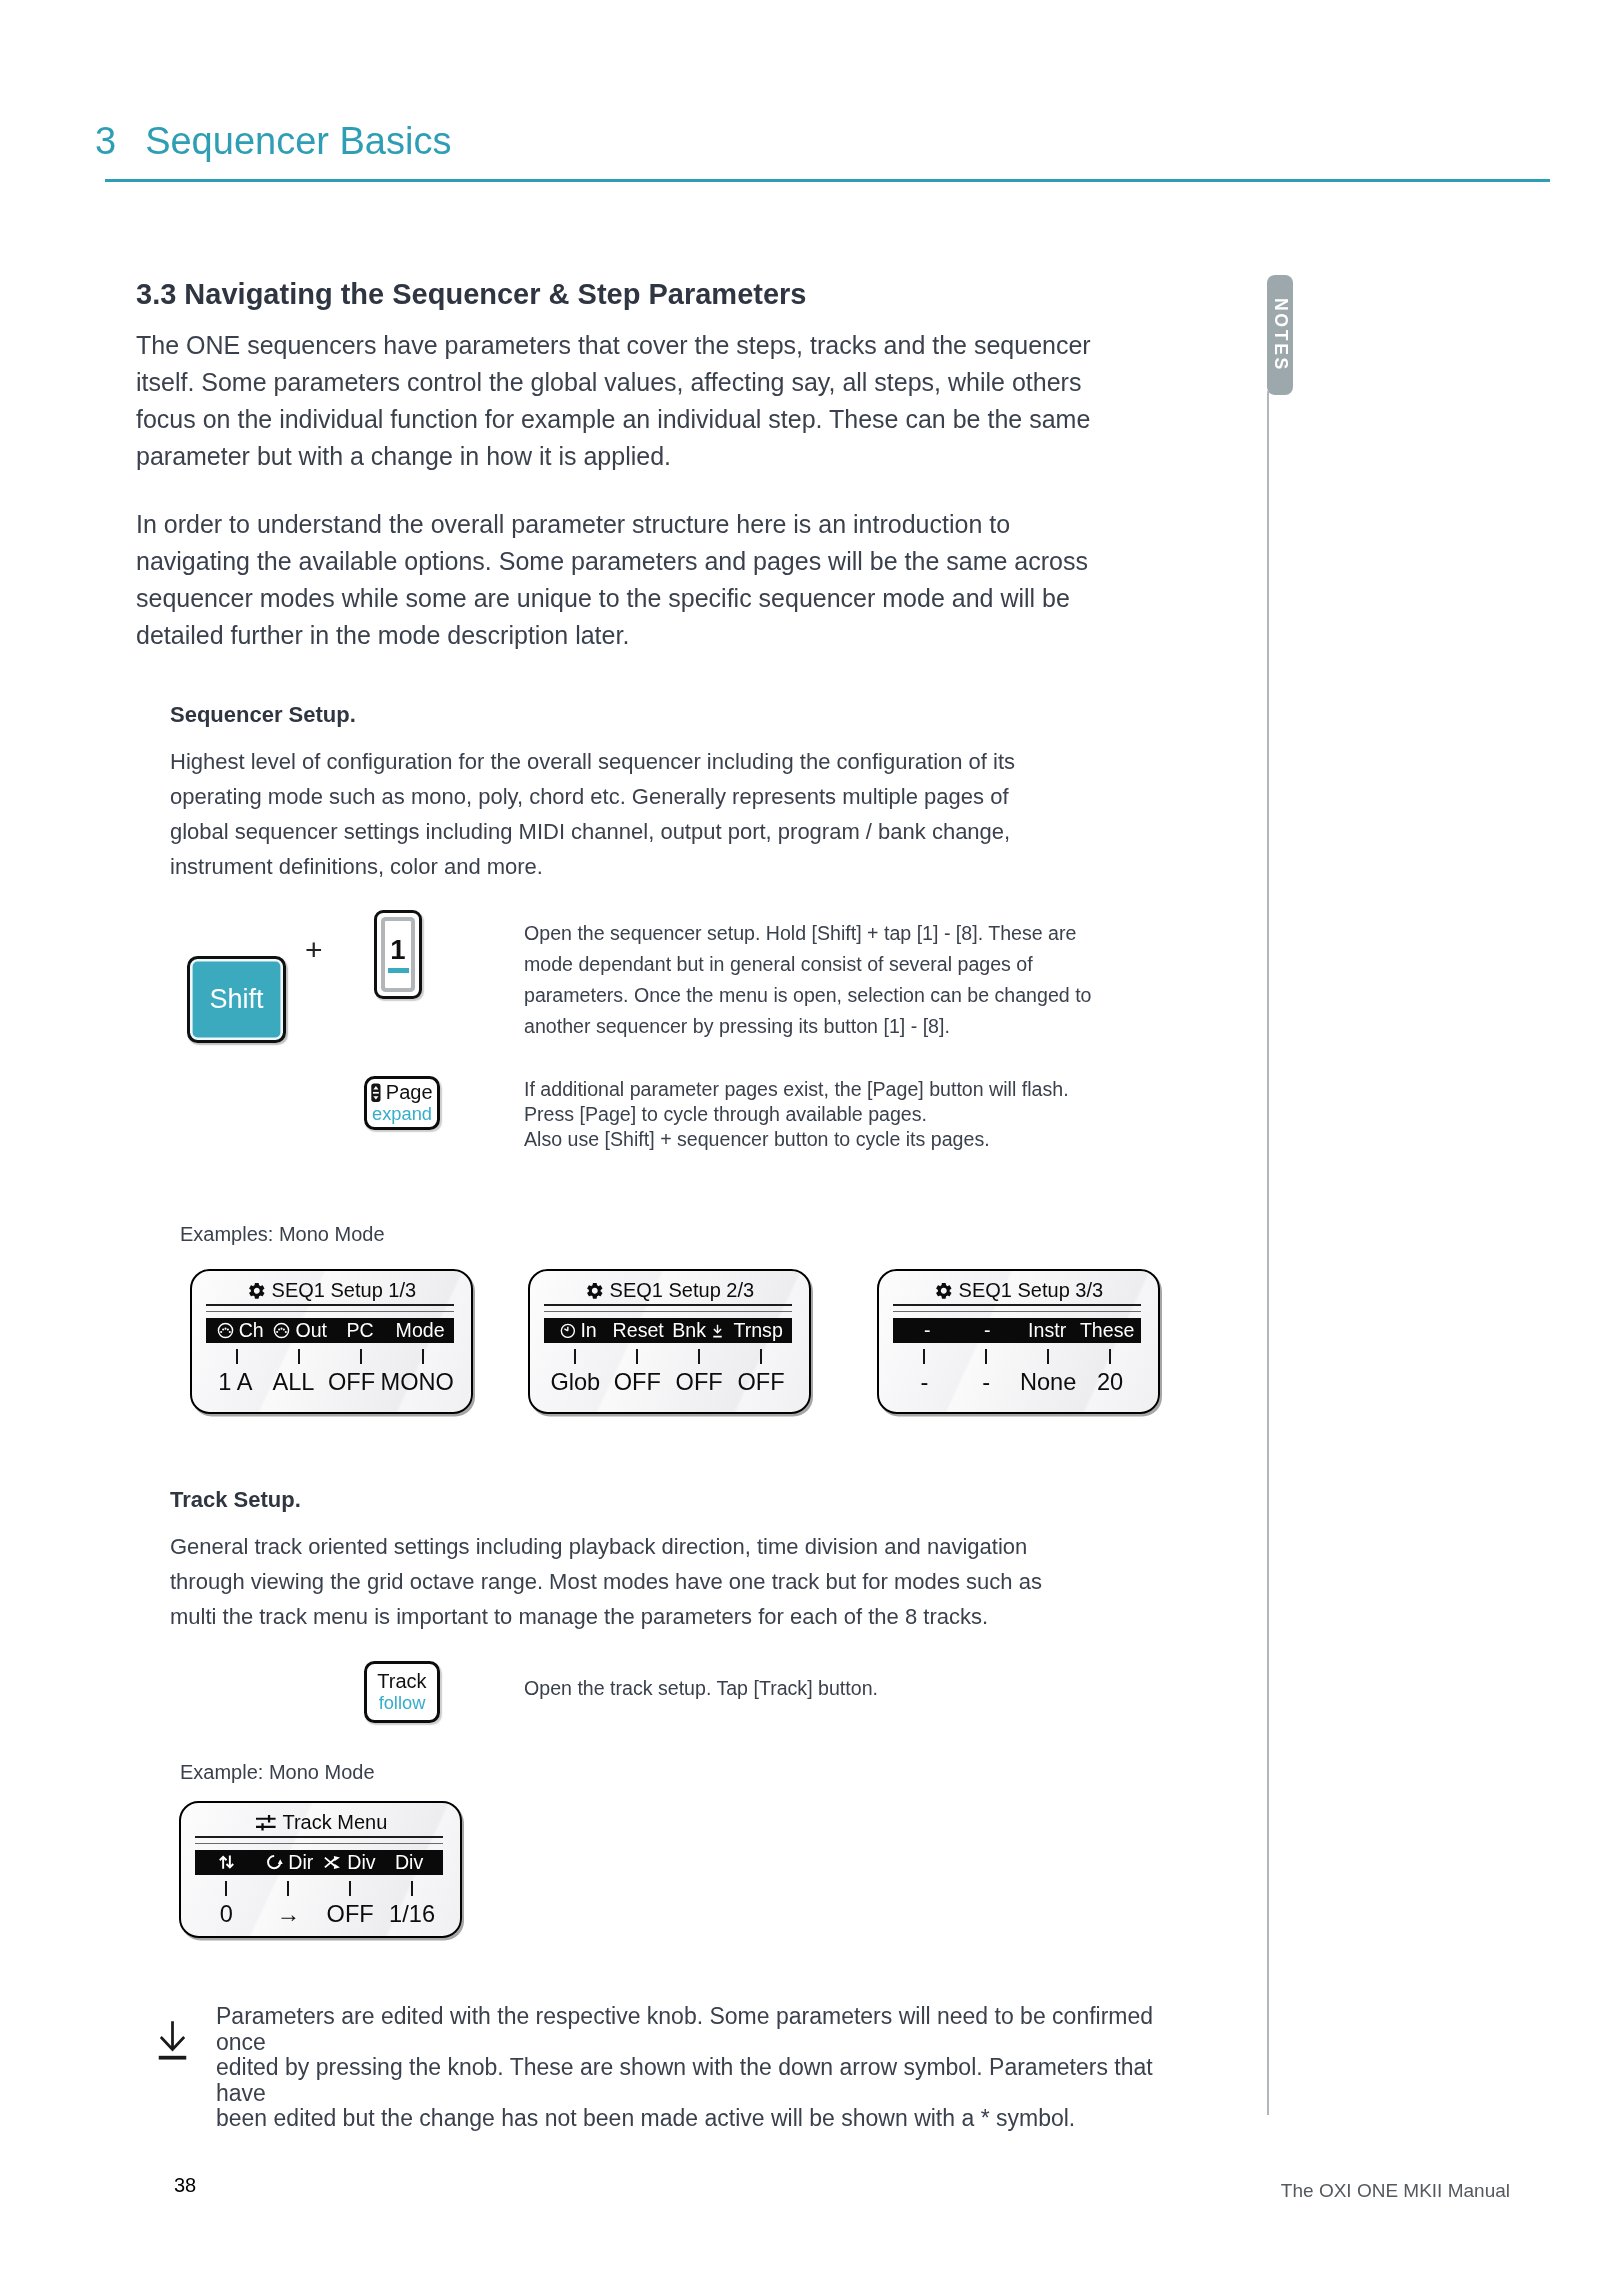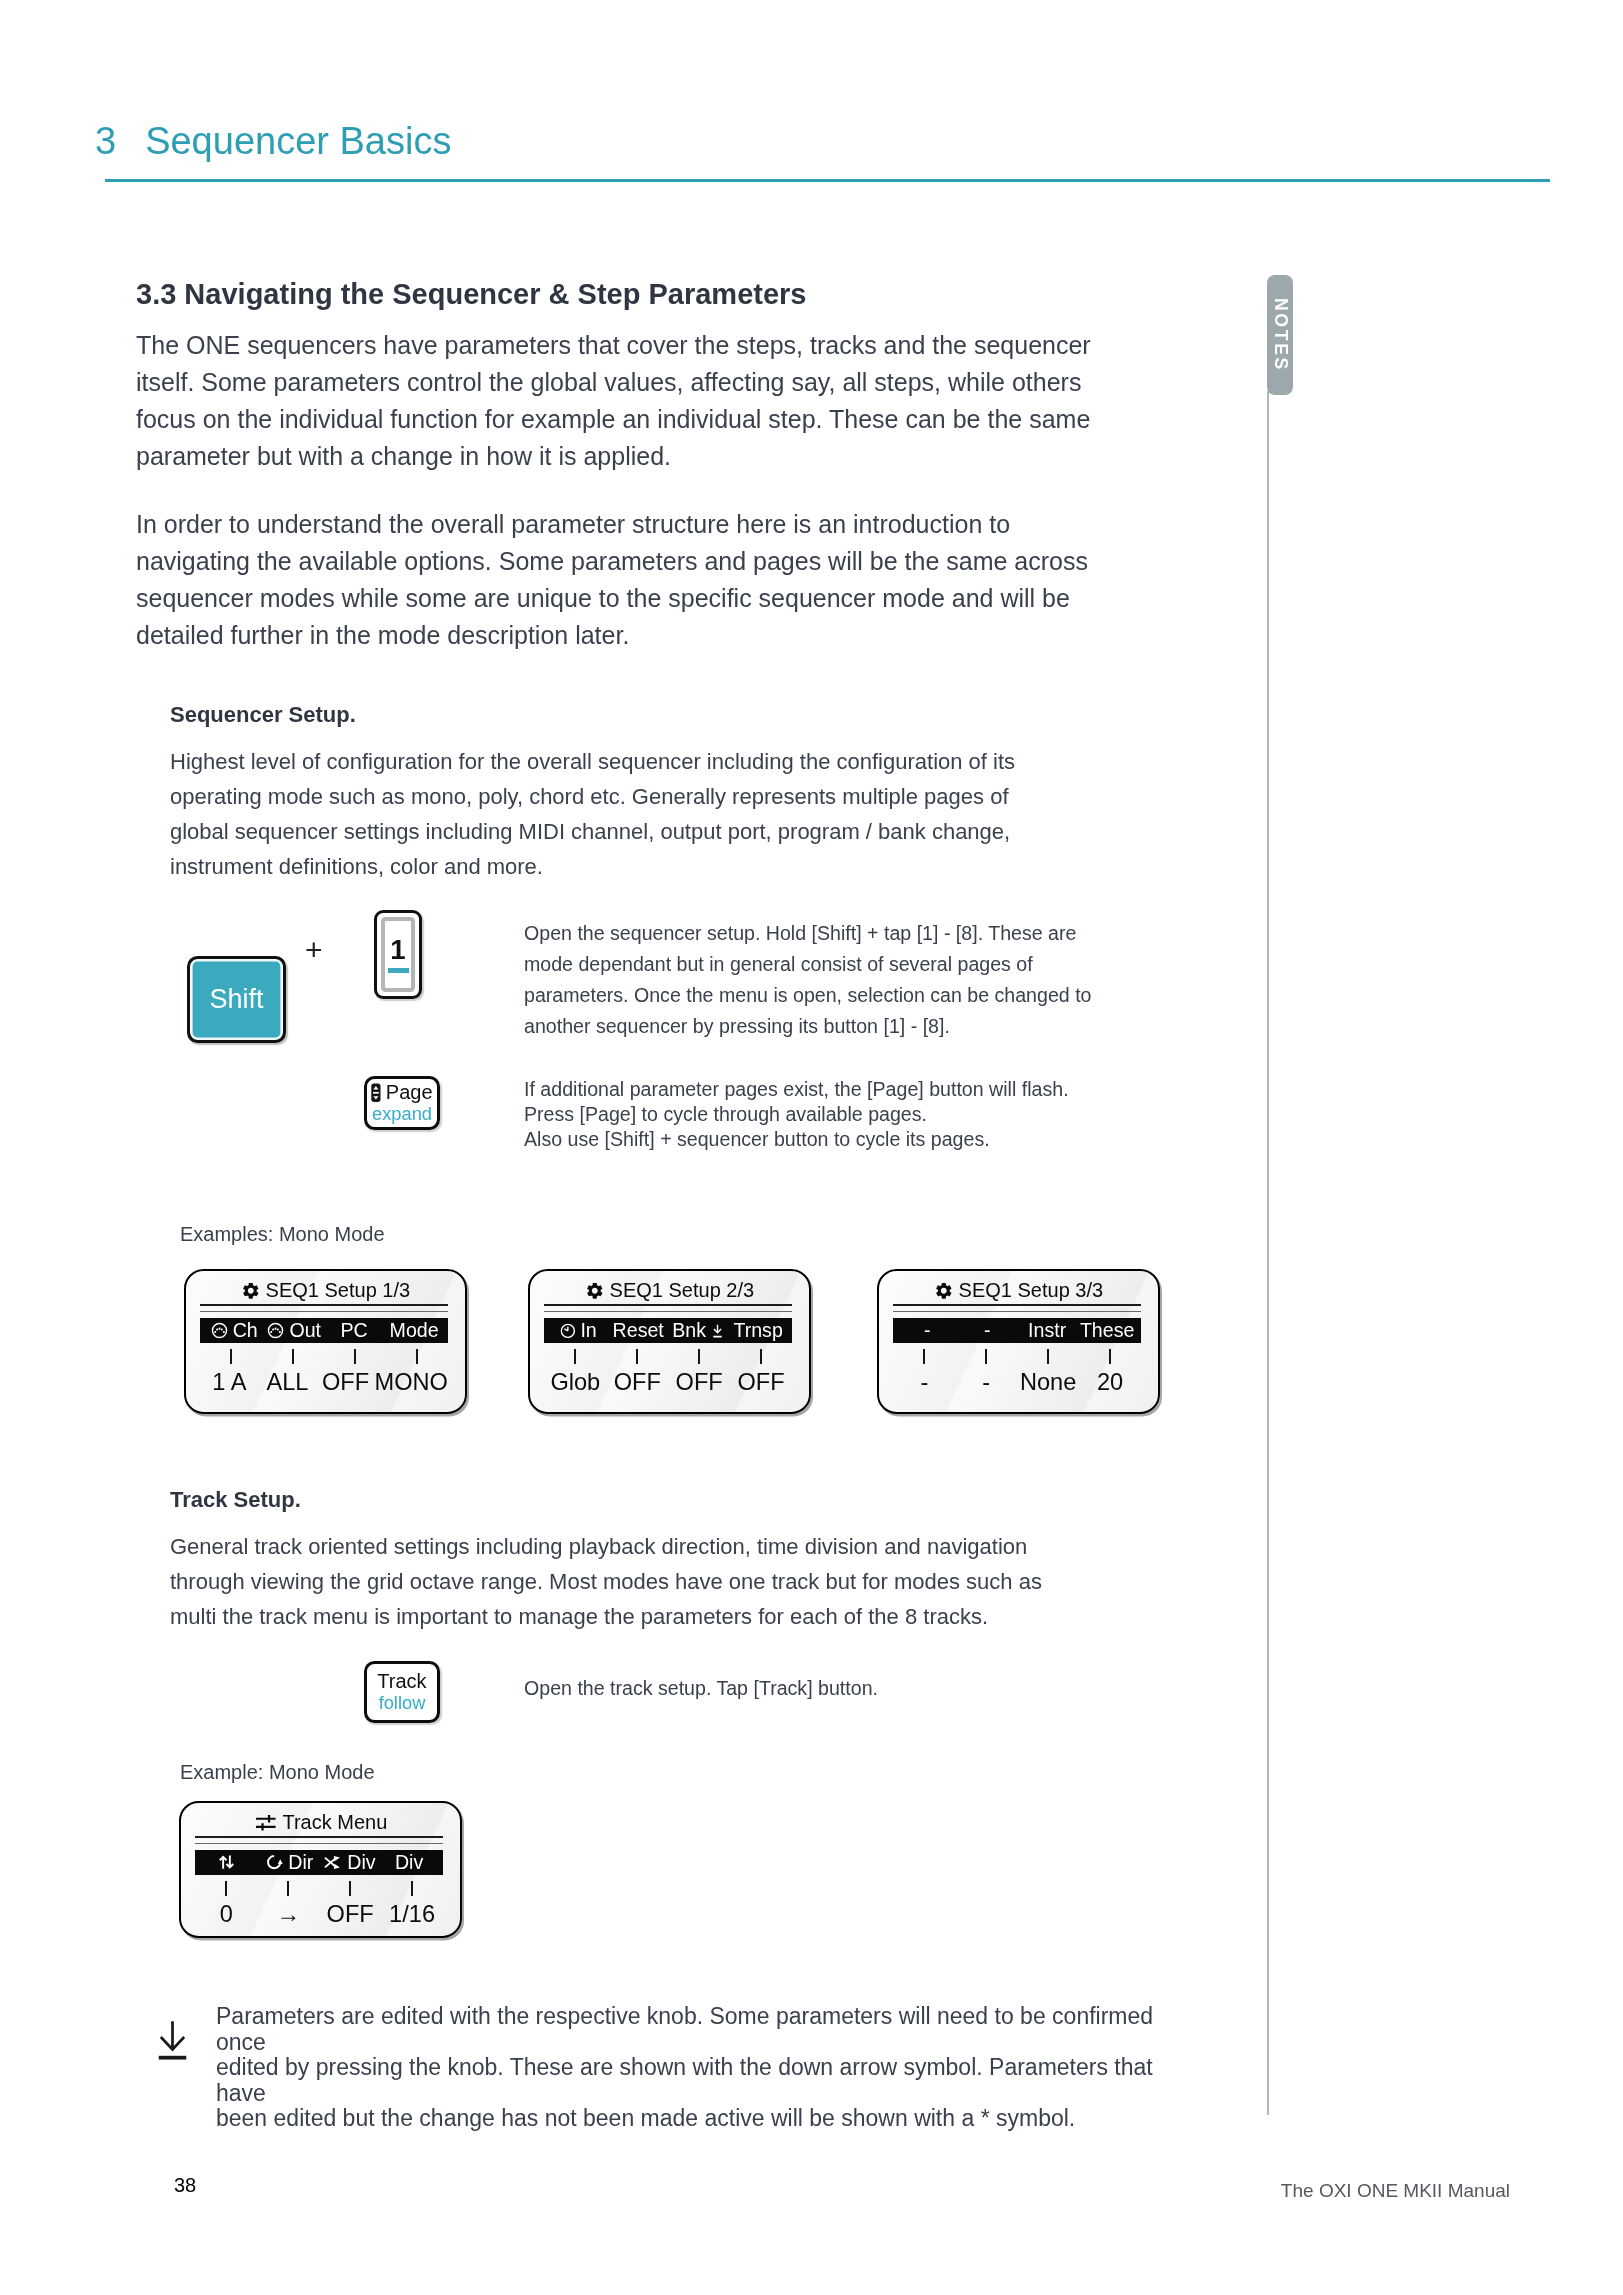--- a/index.html
+++ b/index.html
@@ -188,21 +188,21 @@
       <span>Page</span>
     </span>
     <span class="sub">expand</span>
   </div>
   <div class="abs desc ml" style="left:524px;top:1077px;width:720px;line-height:25px;">If additional parameter pages exist, the [Page] button will flash.
 Press [Page] to cycle through available pages.
 Also use [Shift] + sequencer button to cycle its pages.</div>
 
   <div class="abs inline-label" style="left:180px;top:1223px;">Examples: Mono Mode</div>
 
-  <div class="abs lcd" style="left:184px;top:1269px;">
+  <div class="abs lcd" style="left:190px;top:1269px;">
     <div class="lcd-header">
       <span class="icon" style="color:#0c0c0c">
           <svg width="19.6" height="19.6" viewBox="0 0 30 30">
             <use href="#sym-gear"></use>
           </svg>
         </span>
       <span>SEQ1 Setup 1/3</span>
     </div>
     <div class="lcd-rule"></div>
     <div class="lcd-bar lcd-grid">

